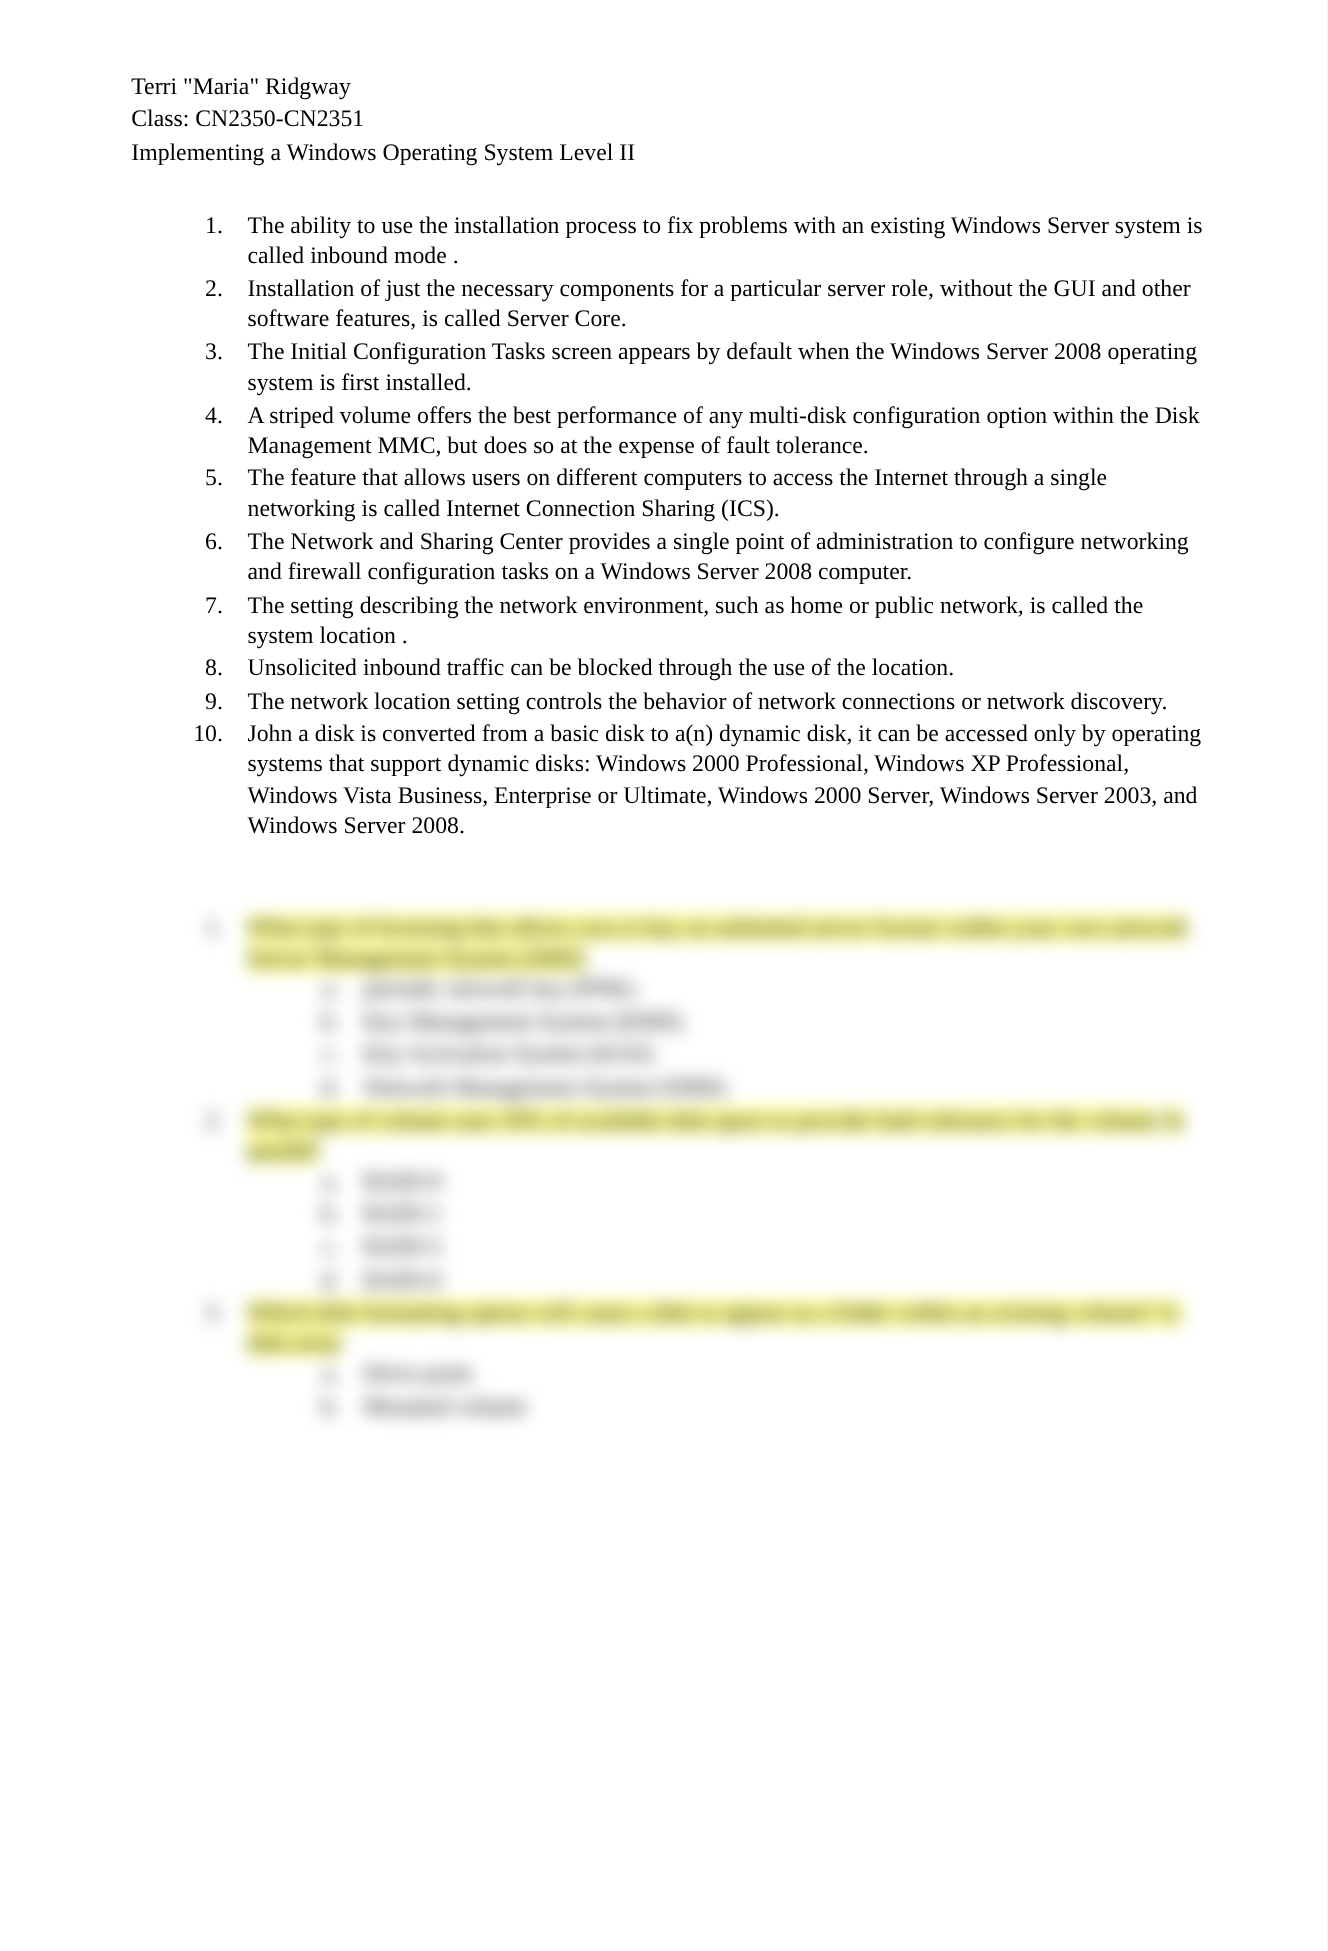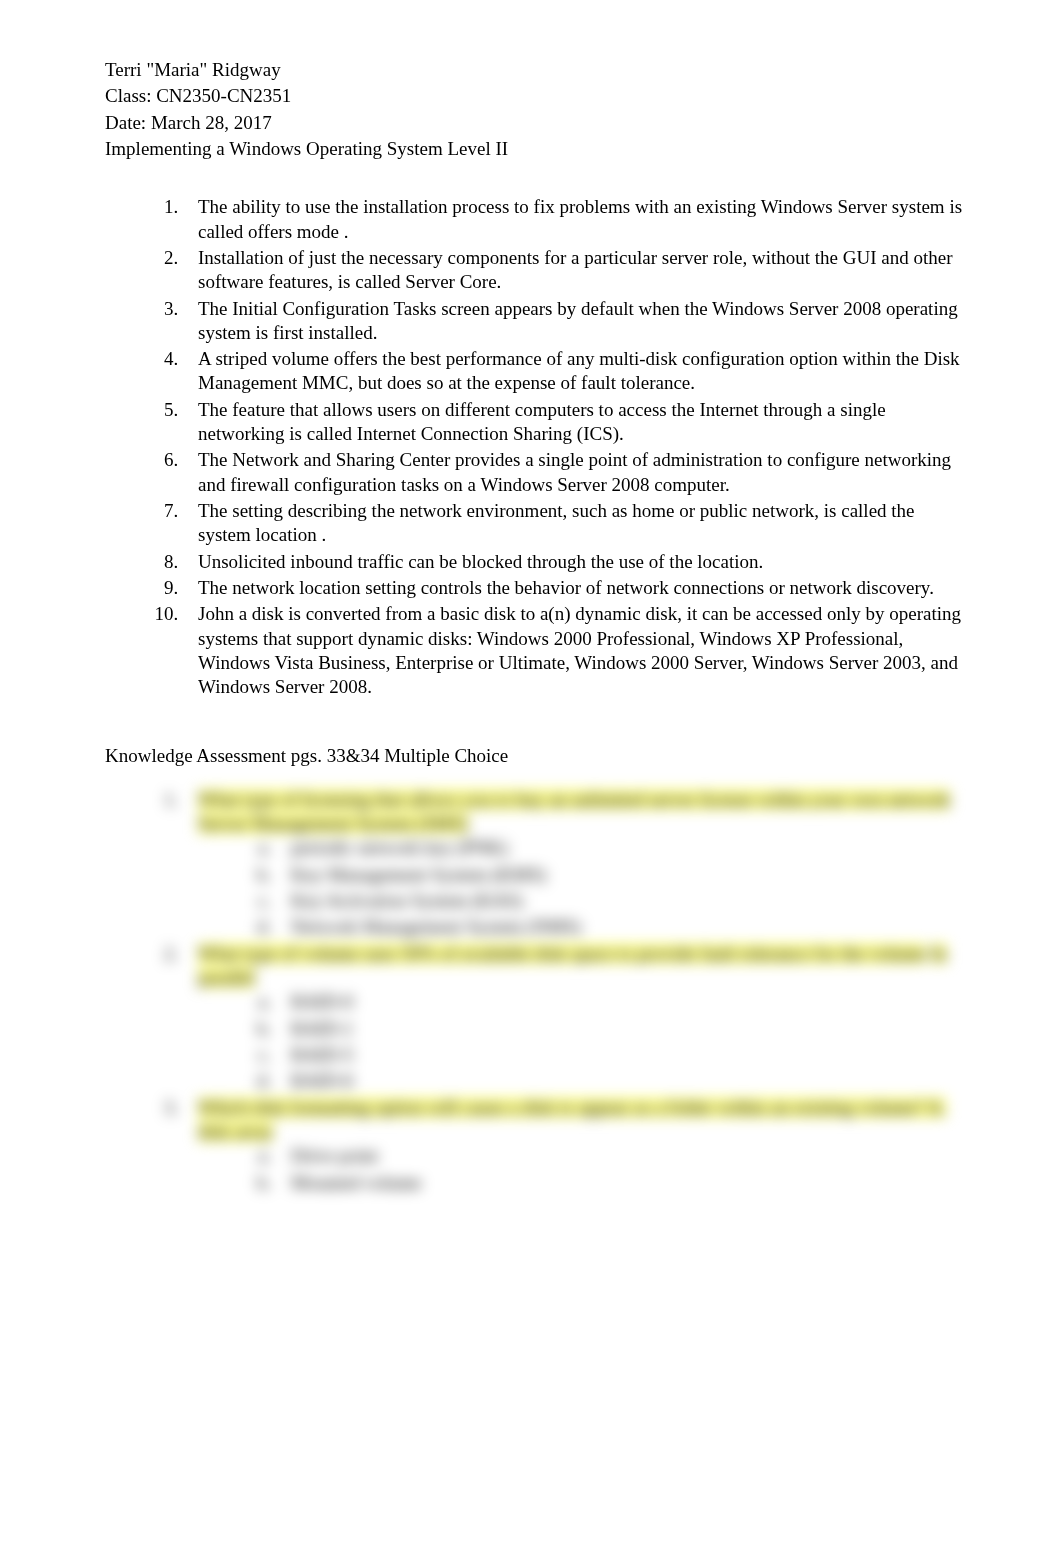--- a/index.html
+++ b/index.html
@@ -64,43 +64,41 @@
   }
 </style>
 </head>
 <body>
 
 <div class="page">
 
   <div class="header-block">
     <p>Terri "Maria" Ridgway</p>
     <p>Class: CN2350-CN2351</p>
-    <p>Date: March 28, 2017</p>
     <p>Implementing a Windows Operating System Level II</p>
   </div>
 
   <div class="gap"></div>
 
 
   <ol class="numbered">
-    <li><span>The ability to use the installation process to fix problems with an existing Windows Server system is called </span><span class="answer-inline">offers mode</span><span> .</span></li>
+    <li><span>The ability to use the installation process to fix problems with an existing Windows Server system is called </span><span class="answer-inline">inbound mode</span><span> .</span></li>
     <li><span>Installation of just the necessary components for a particular server role, without the GUI and other software features, is called   </span><span class="answer-inline">Server Core</span><span>.</span></li>
     <li><span>The </span><span class="answer-inline">Initial Configuration Tasks</span><span> screen appears by default when the Windows Server 2008 operating system is first installed.</span></li>
     <li><span>A </span><span class="answer-inline">striped volume</span><span>  offers the best performance of any multi-disk configuration option within the Disk Management MMC, but does so at the expense of fault tolerance.</span></li>
     <li><span>The feature that allows users on different computers to access the Internet through a single networking is called </span><span class="answer-inline">Internet Connection Sharing (ICS)</span><span>.</span></li>
     <li><span>The </span><span class="answer-inline">Network and Sharing Center</span><span>   provides a single point of administration to configure networking and firewall configuration tasks on a Windows Server 2008 computer.</span></li>
     <li><span>The setting describing the network environment, such as home or public network, is called the </span><span class="answer-inline">system location</span><span> .</span></li>
     <li><span>Unsolicited inbound traffic can be blocked through the use of the   </span><span class="answer-inline">location</span><span>.</span></li>
     <li><span>The network location setting controls the behavior of   </span><span class="answer-inline">network connections or network discovery</span><span>.</span></li>
     <li><span>John a disk is converted from a basic disk to a(n) </span><span class="answer-inline">dynamic disk</span><span>, it can be accessed only by operating systems that support dynamic disks: Windows 2000 Professional, Windows XP Professional, Windows Vista Business, Enterprise or Ultimate, Windows 2000 Server, Windows Server 2003, and Windows Server 2008.</span></li>
   </ol>
 
   <div class="gap2"></div>
 
-  <p class="section-heading">Knowledge Assessment pgs. 33&amp;34 Multiple Choice</p>
 
   <div class="blur-wrap">
     <ol class="numbered mc-list">
 
       <li class="mc-question">
         <span class="hl">What type of licensing that allows you to buy an unlimited server license within your own network</span>
         <span>  </span>
         <span class="hl">Server Management System (SMS)</span>
         <ol class="lettered">
           <li>periodic network key (PNK)</li>

